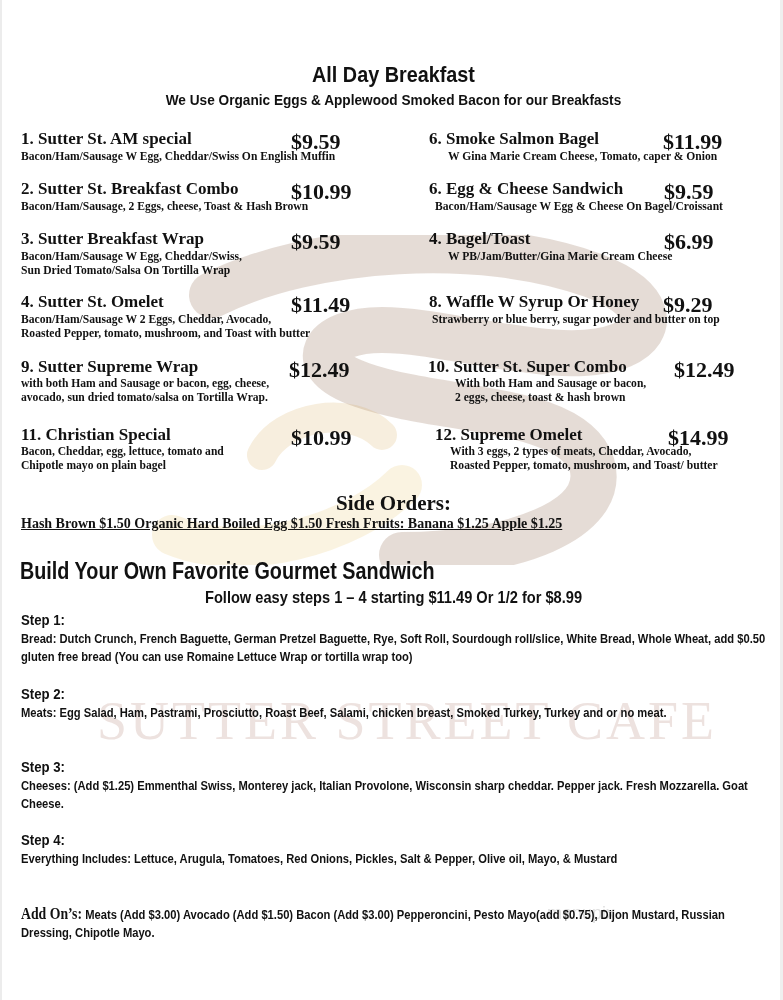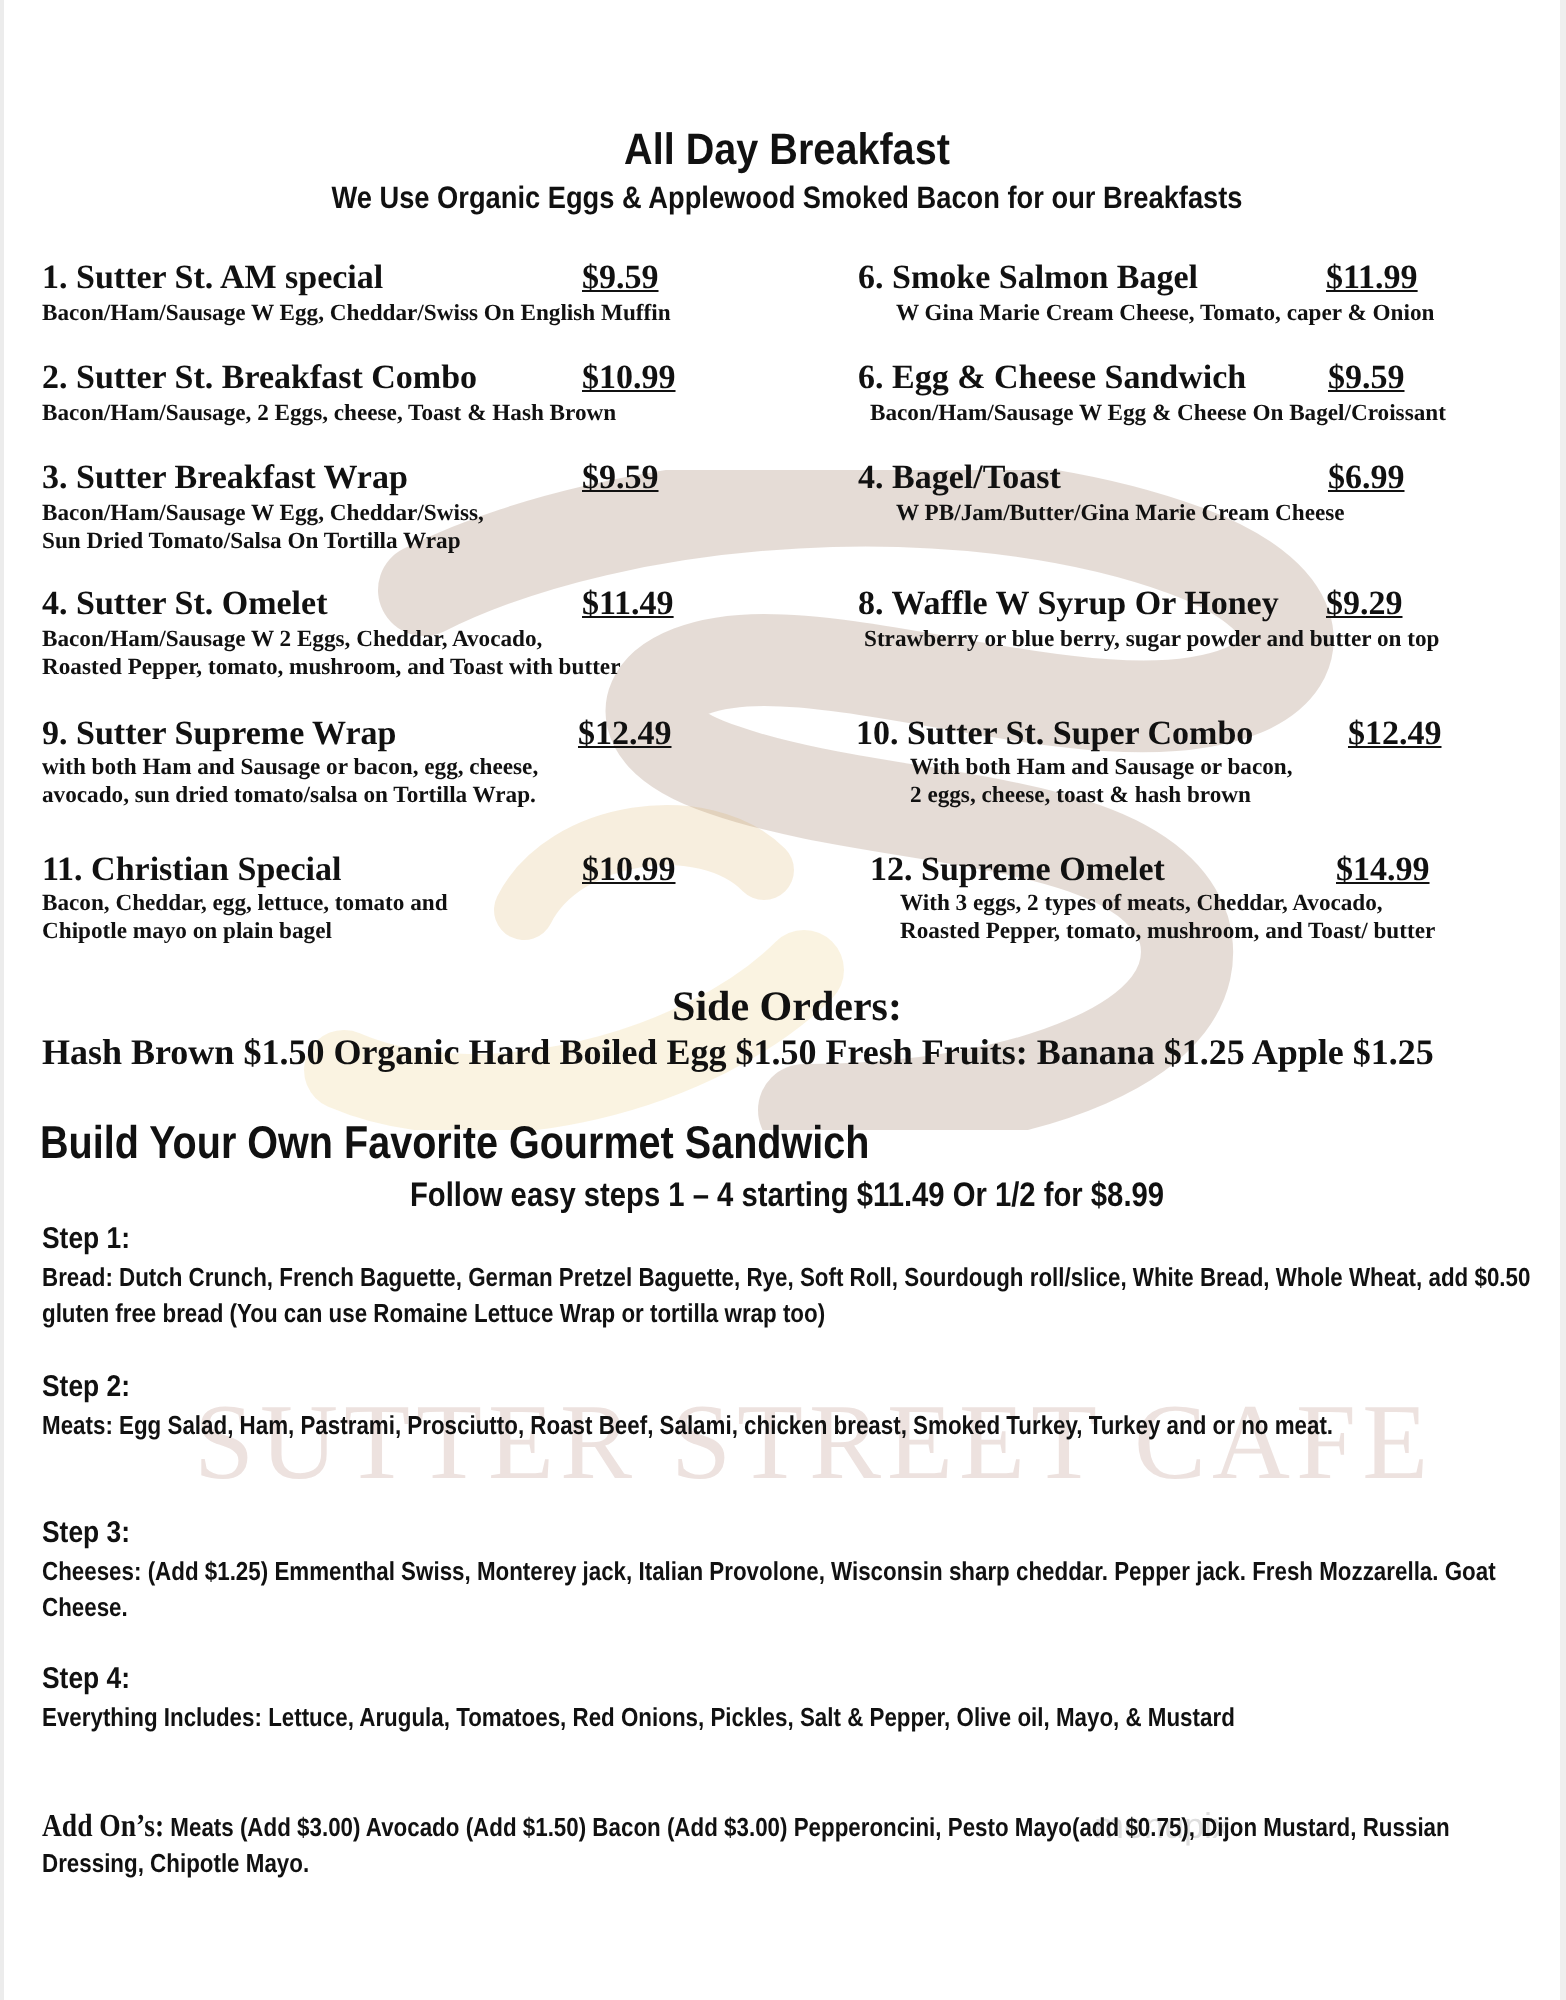--- a/index.html
+++ b/index.html
@@ -24,24 +24,24 @@
   }
   .wm-credit {
     position: absolute; left: 545px; top: 903px; font-size: 18px; color: rgba(160,160,160,0.35);
     font-family: "Liberation Sans", sans-serif; z-index: 0;
   }
   .content { position: absolute; inset: 0; z-index: 1; }
   .abs { position: absolute; white-space: nowrap; }
   .title { left: 0; width: 783px; text-align: center; top: 62px; font-size: 22px; font-weight: bold; font-family: "Liberation Sans", sans-serif; transform: scaleX(0.9); }
   .subtitle { left: 0; width: 783px; text-align: center; top: 91px; font-size: 15.5px; font-weight: bold; font-family: "Liberation Sans", sans-serif; transform: scaleX(0.88); }
   .item-name { font-size: 17px; font-weight: bold; }
-  .item-price { font-size: 17px; font-weight: bold; text-decoration: underline; }
+  .item-price { font-size: 22px; font-weight: bold; }
   .item-desc { font-size: 11.6px; font-weight: bold; line-height: 14.5px; }
   .sec-title { font-size: 21px; font-weight: bold; }
-  .side-line { font-size: 18px; font-weight: bold; }
+  .side-line { font-size: 14px; font-weight: bold; text-decoration: underline; }
   .cond { font-family: "Liberation Sans", sans-serif; font-weight: bold; transform-origin: left top; }
   .build-title { left: 18px; top: 558px; font-size: 23px; transform: scaleX(0.86); }
   .build-sub { left: 0; width: 783px; text-align: center; top: 588px; font-size: 17px; transform: scaleX(0.86); transform-origin: center top; }
   .step-h { font-size: 15px; transform: scaleX(0.88); }
   .step-t { font-size: 13px; line-height: 18px; transform: scaleX(0.86); white-space: normal; width: 875px; }
   .addon-h { font-family: "Liberation Serif", serif; font-weight: bold; font-size: 16px; }
 </style>
 </head>
 <body>
 

